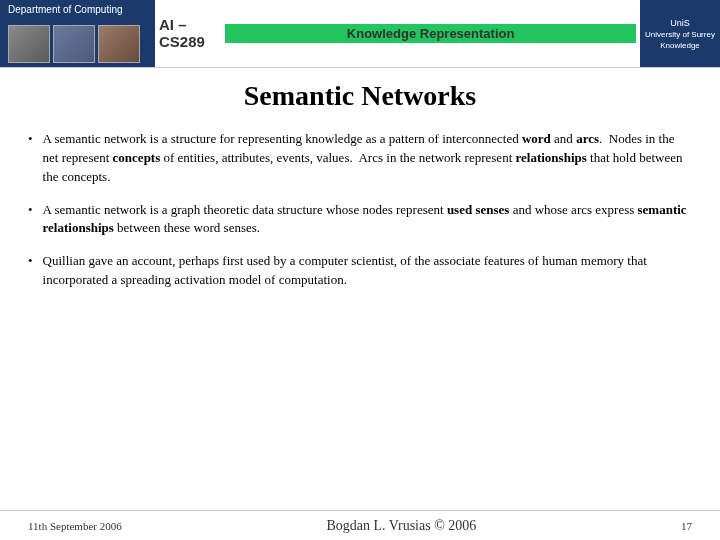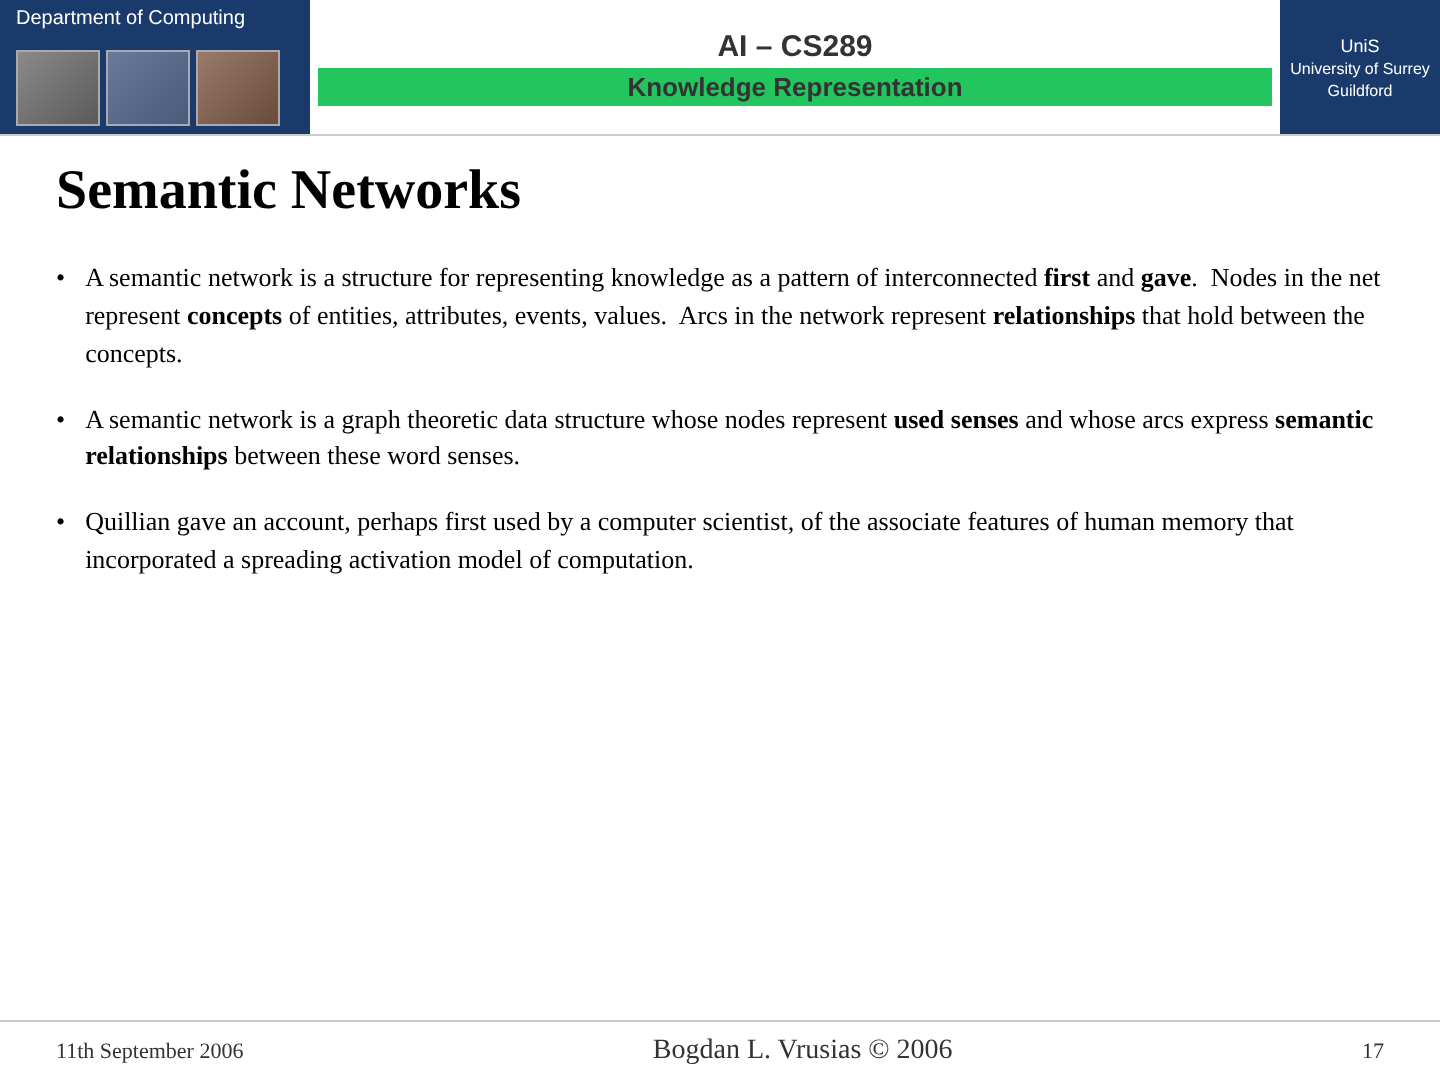--- a/index.html
+++ b/index.html
@@ -53,55 +53,55 @@
       position: relative;
     }
 
     .photo-box.p1 { background: linear-gradient(135deg, #8a8a8a 0%, #5a5a5a 100%); }
     .photo-box.p2 { background: linear-gradient(135deg, #6a7a9a 0%, #4a5a7a 100%); }
     .photo-box.p3 { background: linear-gradient(135deg, #9a7a6a 0%, #6a4a3a 100%); }
 
     .header-center {
       flex: 1;
       display: flex;
+      flex-direction: row;
+      align-items: center;
+      justify-content: flex-end;
+      padding: 4px;
+    }
+
+    .course-title {
+      font-size: 15px;
+      font-family: Arial, sans-serif;
+      font-weight: bold;
+      color: #333;
+      margin-bottom: 2px;
+    }
+
+    .course-subtitle {
+      font-size: 13px;
+      font-family: Arial, sans-serif;
+      font-weight: bold;
+      color: #333;
+      background: #22c55e;
+      padding: 2px 12px;
+      width: 100%;
+      text-align: center;
+    }
+
+    .header-right {
+      width: 80px;
+      background: #1a3a6b;
+      display: flex;
       flex-direction: column;
       align-items: center;
       justify-content: center;
       padding: 4px;
     }
 
-    .course-title {
-      font-size: 15px;
-      font-family: Arial, sans-serif;
-      font-weight: bold;
-      color: #333;
-      margin-bottom: 2px;
-    }
-
-    .course-subtitle {
-      font-size: 13px;
-      font-family: Arial, sans-serif;
-      font-weight: bold;
-      color: #333;
-      background: #22c55e;
-      padding: 2px 12px;
-      width: 100%;
-      text-align: center;
-    }
-
-    .header-right {
-      width: 80px;
-      background: #1a3a6b;
-      display: flex;
-      flex-direction: column;
-      align-items: center;
-      justify-content: center;
-      padding: 4px;
-    }
-
     .uni-logo-text {
       color: #fff;
       font-size: 9px;
       font-family: Arial, sans-serif;
       text-align: center;
     }
 
     .uni-name {
       color: #fff;
       font-size: 8px;
@@ -113,21 +113,21 @@
 
     
     .main {
       padding: 12px 28px 10px 28px;
     }
 
     .page-title {
       font-size: 28px;
       font-family: 'Times New Roman', Times, serif;
       font-weight: bold;
-      text-align: left;
+      text-align: center;
       color: #000;
       margin-bottom: 18px;
     }
 
     .bullet-item {
       display: flex;
       align-items: flex-start;
       margin-bottom: 14px;
     }
 
@@ -193,31 +193,31 @@
       <div class="photo-box p3"></div>
     </div>
   </div>
   <div class="header-center">
     <span class="course-title">AI – CS289</span>
     <span class="course-subtitle">Knowledge Representation</span>
   </div>
   <div class="header-right">
     <span class="uni-logo-text">UniS</span>
     <span class="uni-name">University of Surrey</span>
-    <span class="uni-name">Guildford</span>
+    <span class="uni-name">Knowledge</span>
   </div>
 </div>
 
 <div class="main">
   <h1 class="page-title">Semantic Networks</h1>
 
   <div class="bullet-item">
     <span class="bullet-dot">•</span>
     <span class="bullet-text">
-      A semantic network is a structure for representing knowledge as a pattern of interconnected <b>first</b> and <b>gave</b>.&nbsp; Nodes in the net represent <b>concepts</b> of entities, attributes, events, values.&nbsp; Arcs in the network represent <b>relationships</b> that hold between the concepts.
+      A semantic network is a structure for representing knowledge as a pattern of interconnected <b>word</b> and <b>arcs</b>.&nbsp; Nodes in the net represent <b>concepts</b> of entities, attributes, events, values.&nbsp; Arcs in the network represent <b>relationships</b> that hold between the concepts.
     </span>
   </div>
 
   <div class="bullet-item">
     <span class="bullet-dot">•</span>
     <span class="bullet-text">
       A semantic network is a graph theoretic data structure whose nodes represent <b>used senses</b> and whose arcs express <b>semantic relationships</b> between these word senses.
     </span>
   </div>
 

